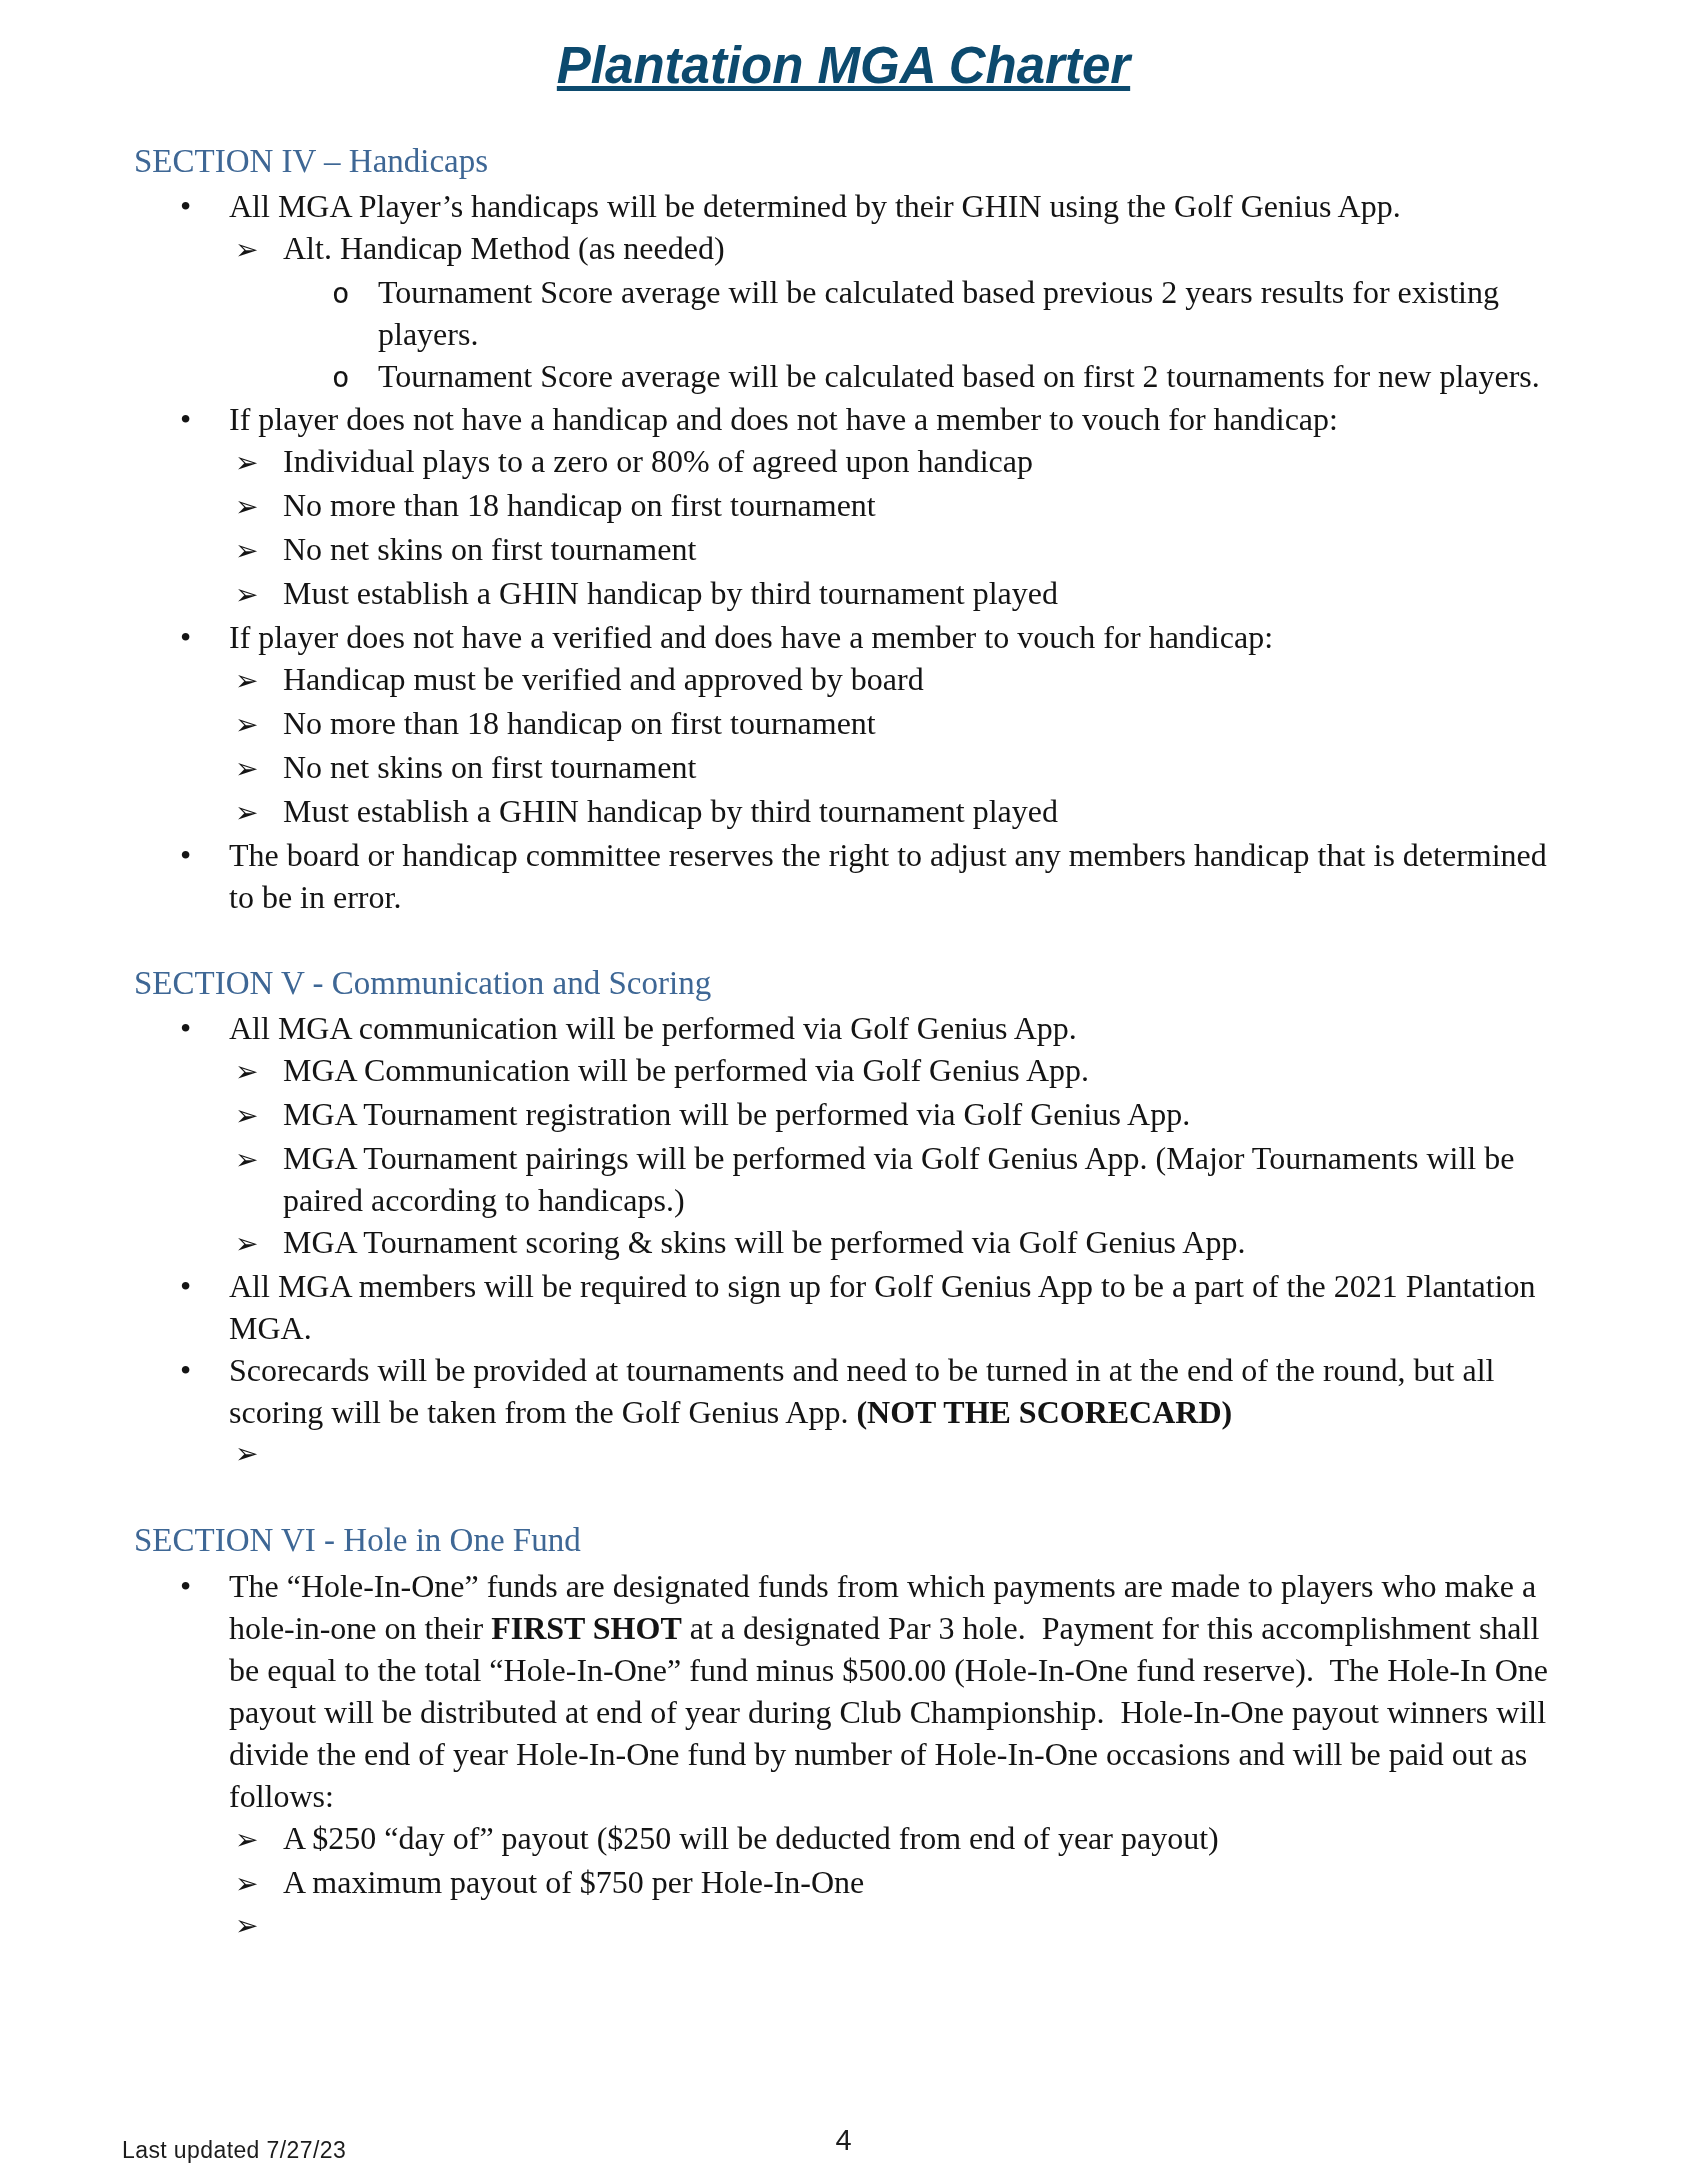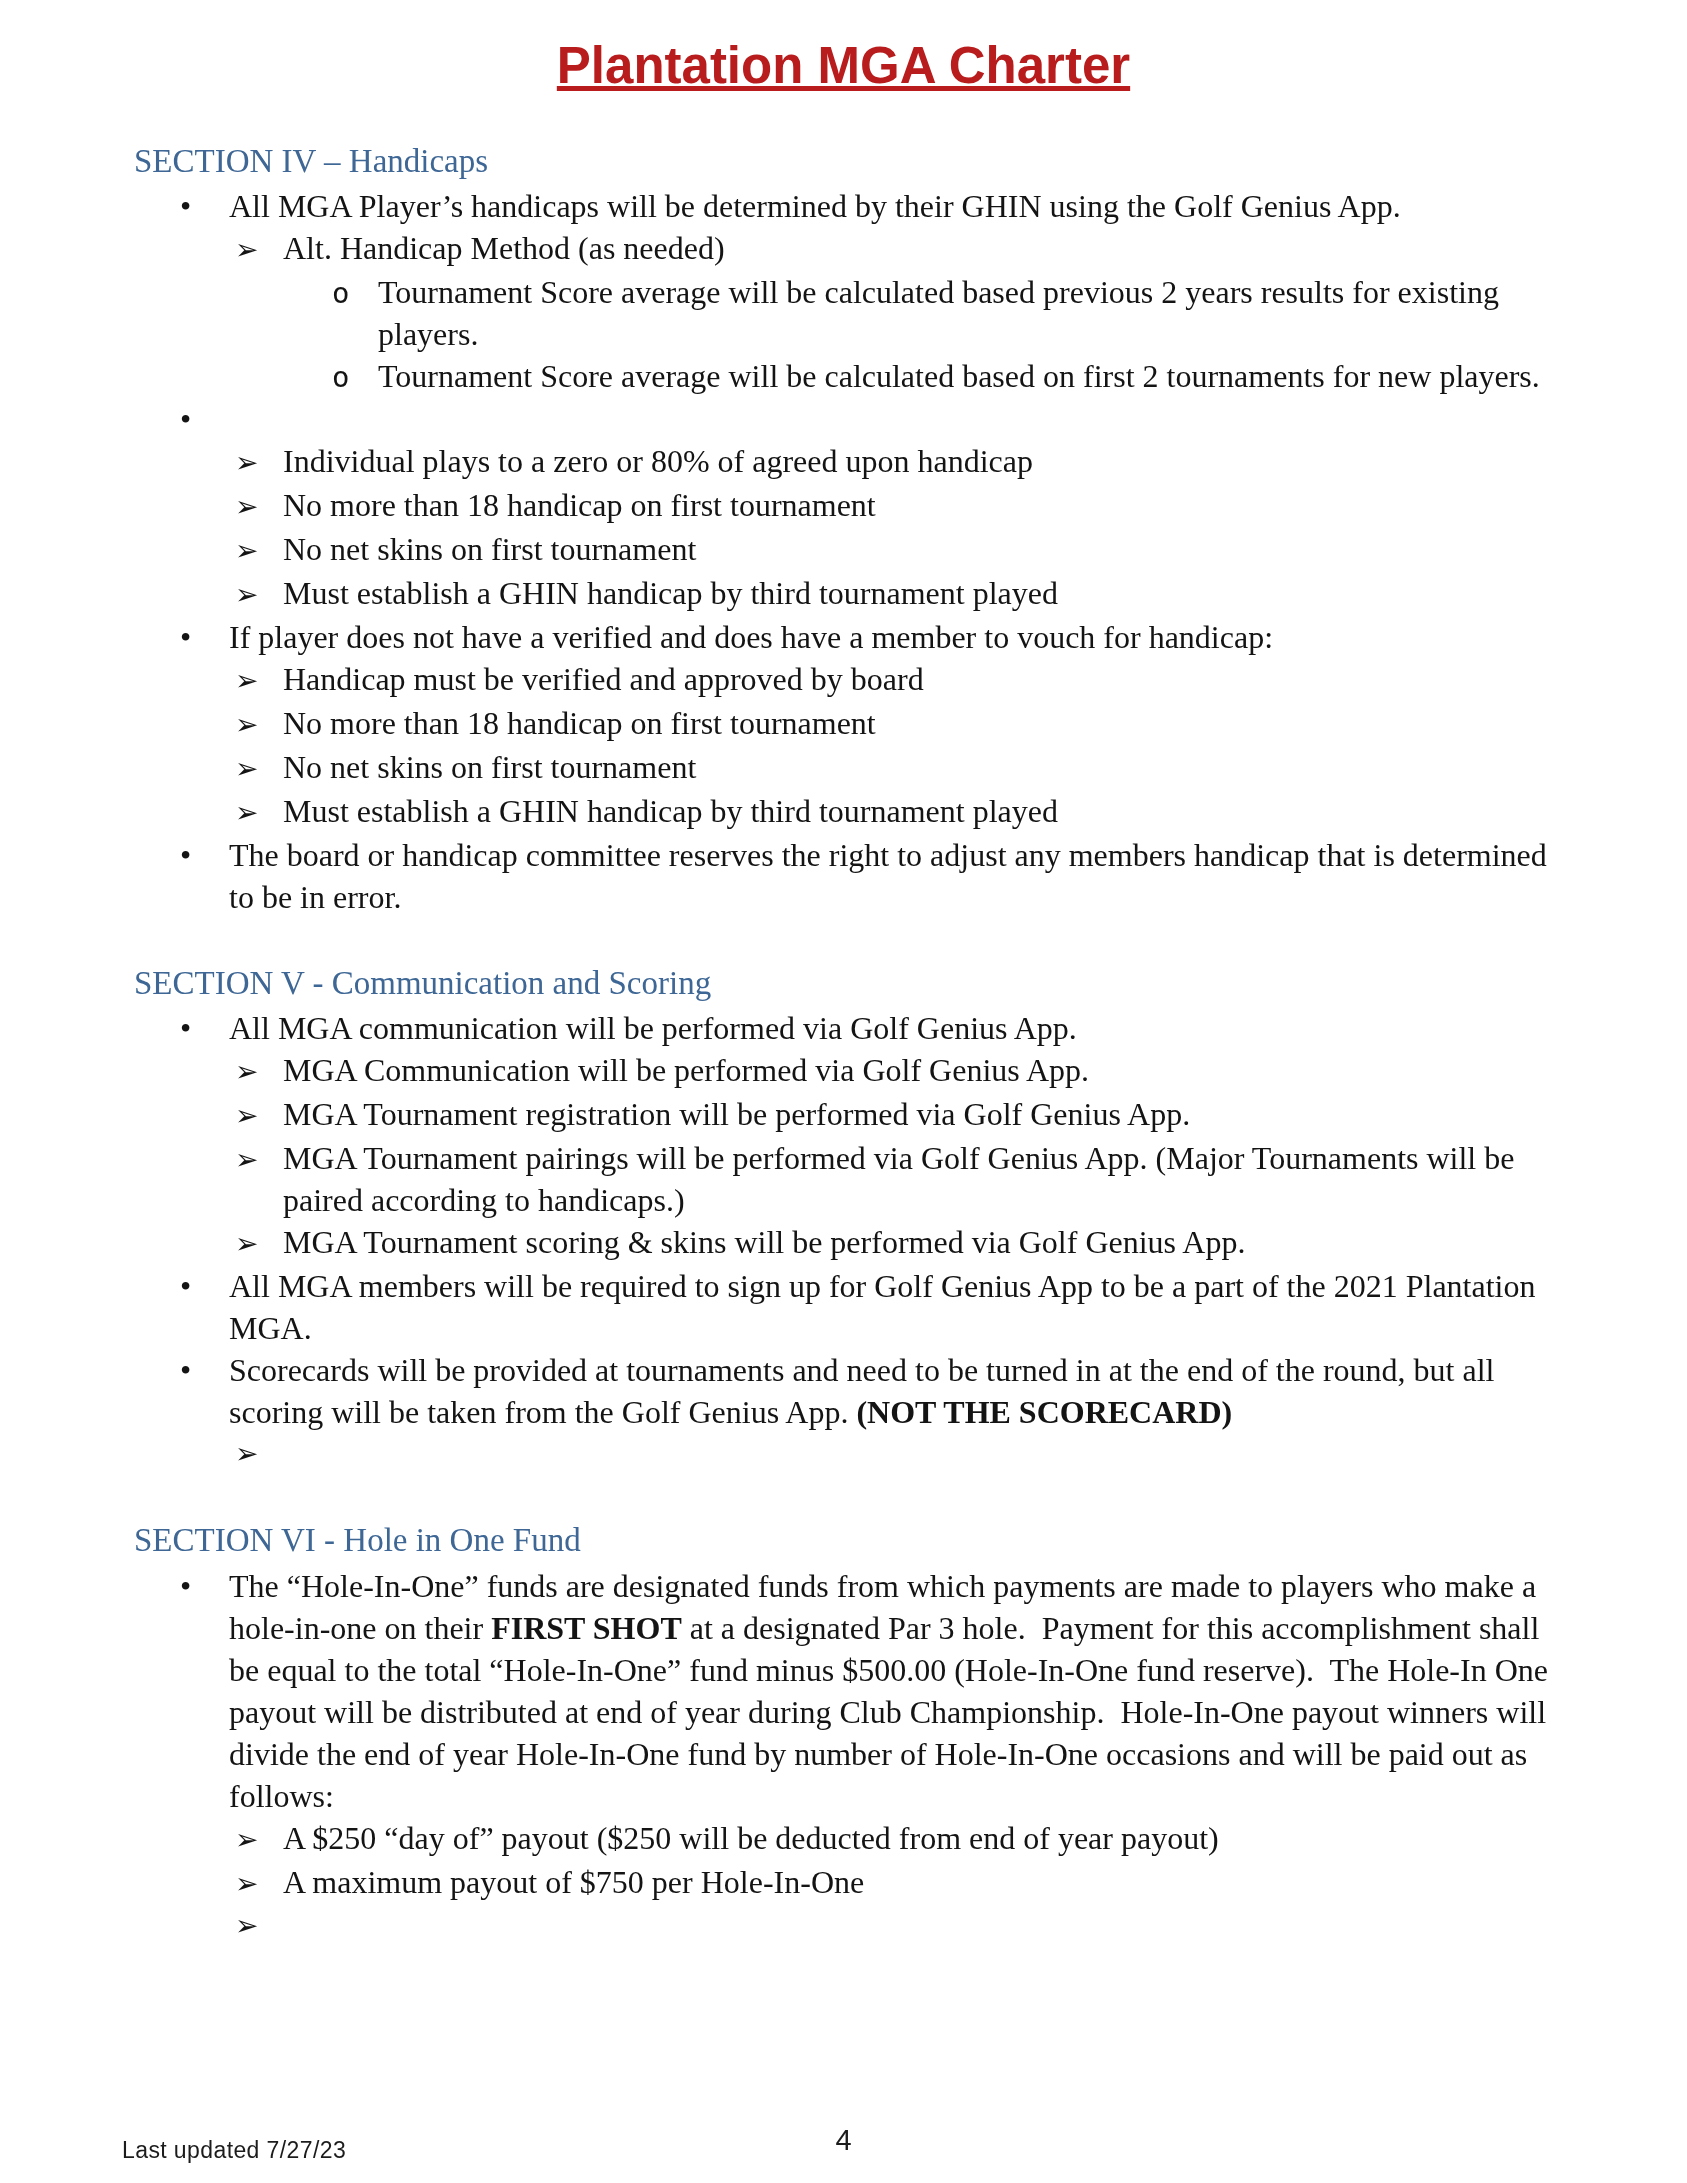--- a/index.html
+++ b/index.html
@@ -14,24 +14,25 @@
     font-size: 32px;
     line-height: 42px;
     color: var(--color-body-text, #141414);
     overflow: hidden;
   }
   .doc-title {
     margin: 0 0 44px 0;
     text-align: center;
     font-family: "Liberation Sans", sans-serif;
     font-weight: bold;
+    font-style: italic;
     font-size: 51px;
     line-height: 1.15;
     text-decoration: underline;
-    color: #b91c1c;
+    color: #0c4a6e;
   }
   .doc-section { margin: 12px; }
   .doc-section + .doc-section { margin-top: 44px; }
   .section-heading {
     margin: 0 0 3.4px 0;
     font-size: 33px;
     line-height: 42px;
     font-weight: normal;
     color: var(--color-heading, #3e6795);
   }
@@ -93,20 +94,21 @@
         <div class="item level-3">
           <span class="marker marker-l3">o</span>
           <span class="item-text"><span>Tournament Score average will be calculated based previous 2 years results for existing players.</span></span>
         </div>
         <div class="item level-3">
           <span class="marker marker-l3">o</span>
           <span class="item-text"><span>Tournament Score average will be calculated based on first 2 tournaments for new players.</span></span>
         </div>
         <div class="item level-1">
           <span class="marker marker-l1">•</span>
+          <span class="item-text"><span>If player does not have a handicap and does not have a member to vouch for handicap:</span></span>
         </div>
         <div class="item level-2">
           <span class="marker marker-l2">➢</span>
           <span class="item-text"><span>Individual plays to a zero or 80% of agreed upon handicap</span></span>
         </div>
         <div class="item level-2">
           <span class="marker marker-l2">➢</span>
           <span class="item-text"><span>No more than 18 handicap on first tournament</span></span>
         </div>
         <div class="item level-2">

